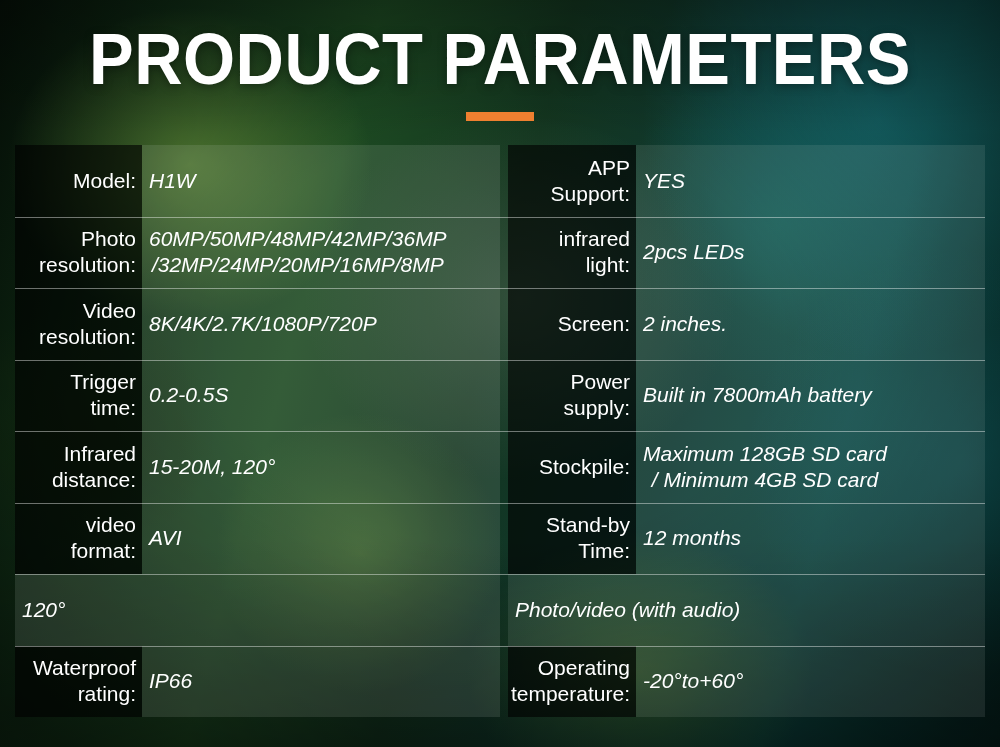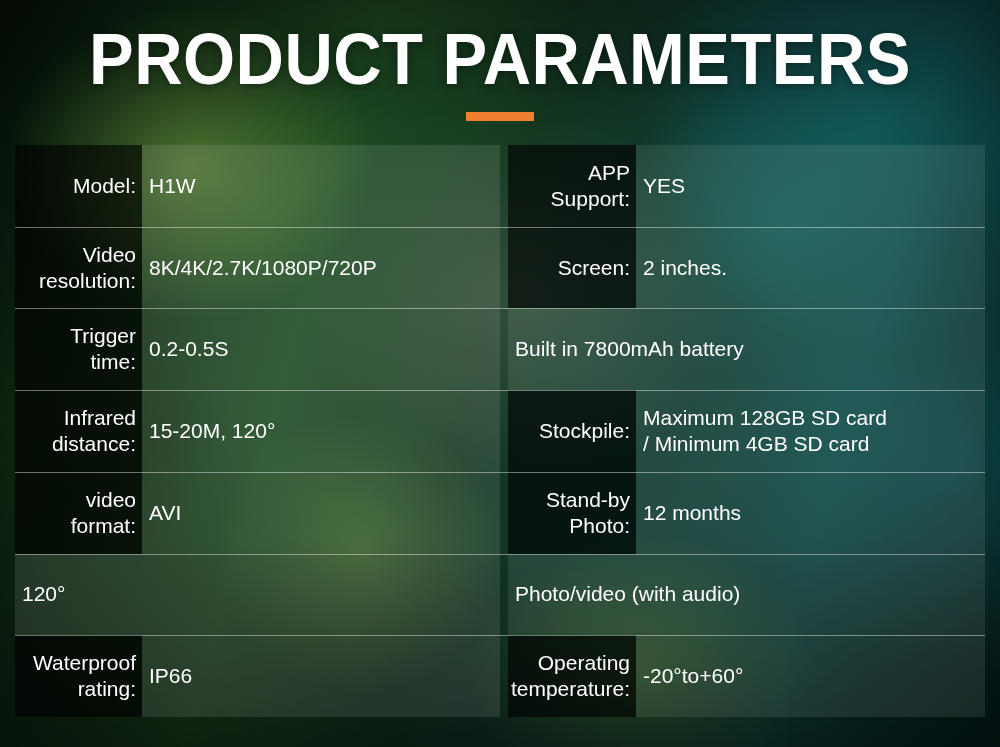--- a/index.html
+++ b/index.html
@@ -90,24 +90,25 @@
   }
   .spec-value{
     background:rgba(210,215,205,.13);
     color:#ffffff;
     font-size:21px;
     line-height:26px;
     display:flex;
     flex-direction:column;
     justify-content:center;
     align-items:flex-start;
-    text-align:left;
+    text-align:center;
     padding:0 6px 0 7px;
     flex:1 1 auto;
     white-space:pre-line;
+    font-style:italic;
   }
   
   .half-left  .spec-label{ width:127px; }
   
   .half-right .spec-label{ width:128px; }
   .half-right { padding-left:8px; }
   .half-right .spec-value{ background:rgba(210,215,205,.11); }
 </style>
 </head>
 <body>
@@ -127,36 +128,51 @@
         <div class="spec-value">H1W</div>
       </div>
       <div class="spec-half half-right">
         <div class="spec-label">APP
 Support:</div>
         <div class="spec-value">YES</div>
       </div>
     </div>
     <div class="spec-row">
       <div class="spec-half half-left">
+        <div class="spec-label">Photo
+resolution:</div>
+        <div class="spec-value">60MP/50MP/48MP/42MP/36MP
+/32MP/24MP/20MP/16MP/8MP</div>
+      </div>
+      <div class="spec-half half-right">
+        <div class="spec-label">infrared
+light:</div>
+        <div class="spec-value">2pcs LEDs</div>
+      </div>
+    </div>
+    <div class="spec-row">
+      <div class="spec-half half-left">
         <div class="spec-label">Video
 resolution:</div>
         <div class="spec-value">8K/4K/2.7K/1080P/720P</div>
       </div>
       <div class="spec-half half-right">
         <div class="spec-label">Screen:</div>
         <div class="spec-value">2 inches.</div>
       </div>
     </div>
     <div class="spec-row">
       <div class="spec-half half-left">
         <div class="spec-label">Trigger
 time:</div>
         <div class="spec-value">0.2-0.5S</div>
       </div>
       <div class="spec-half half-right">
+        <div class="spec-label">Power
+supply:</div>
         <div class="spec-value">Built in 7800mAh battery</div>
       </div>
     </div>
     <div class="spec-row">
       <div class="spec-half half-left">
         <div class="spec-label">Infrared
 distance:</div>
         <div class="spec-value">15-20M, 120°</div>
       </div>
       <div class="spec-half half-right">
@@ -166,21 +182,21 @@
       </div>
     </div>
     <div class="spec-row">
       <div class="spec-half half-left">
         <div class="spec-label">video
 format:</div>
         <div class="spec-value">AVI</div>
       </div>
       <div class="spec-half half-right">
         <div class="spec-label">Stand-by
-Photo:</div>
+Time:</div>
         <div class="spec-value">12 months</div>
       </div>
     </div>
     <div class="spec-row">
       <div class="spec-half half-left">
         <div class="spec-value">120°</div>
       </div>
       <div class="spec-half half-right">
         <div class="spec-value">Photo/video (with audio)</div>
       </div>

